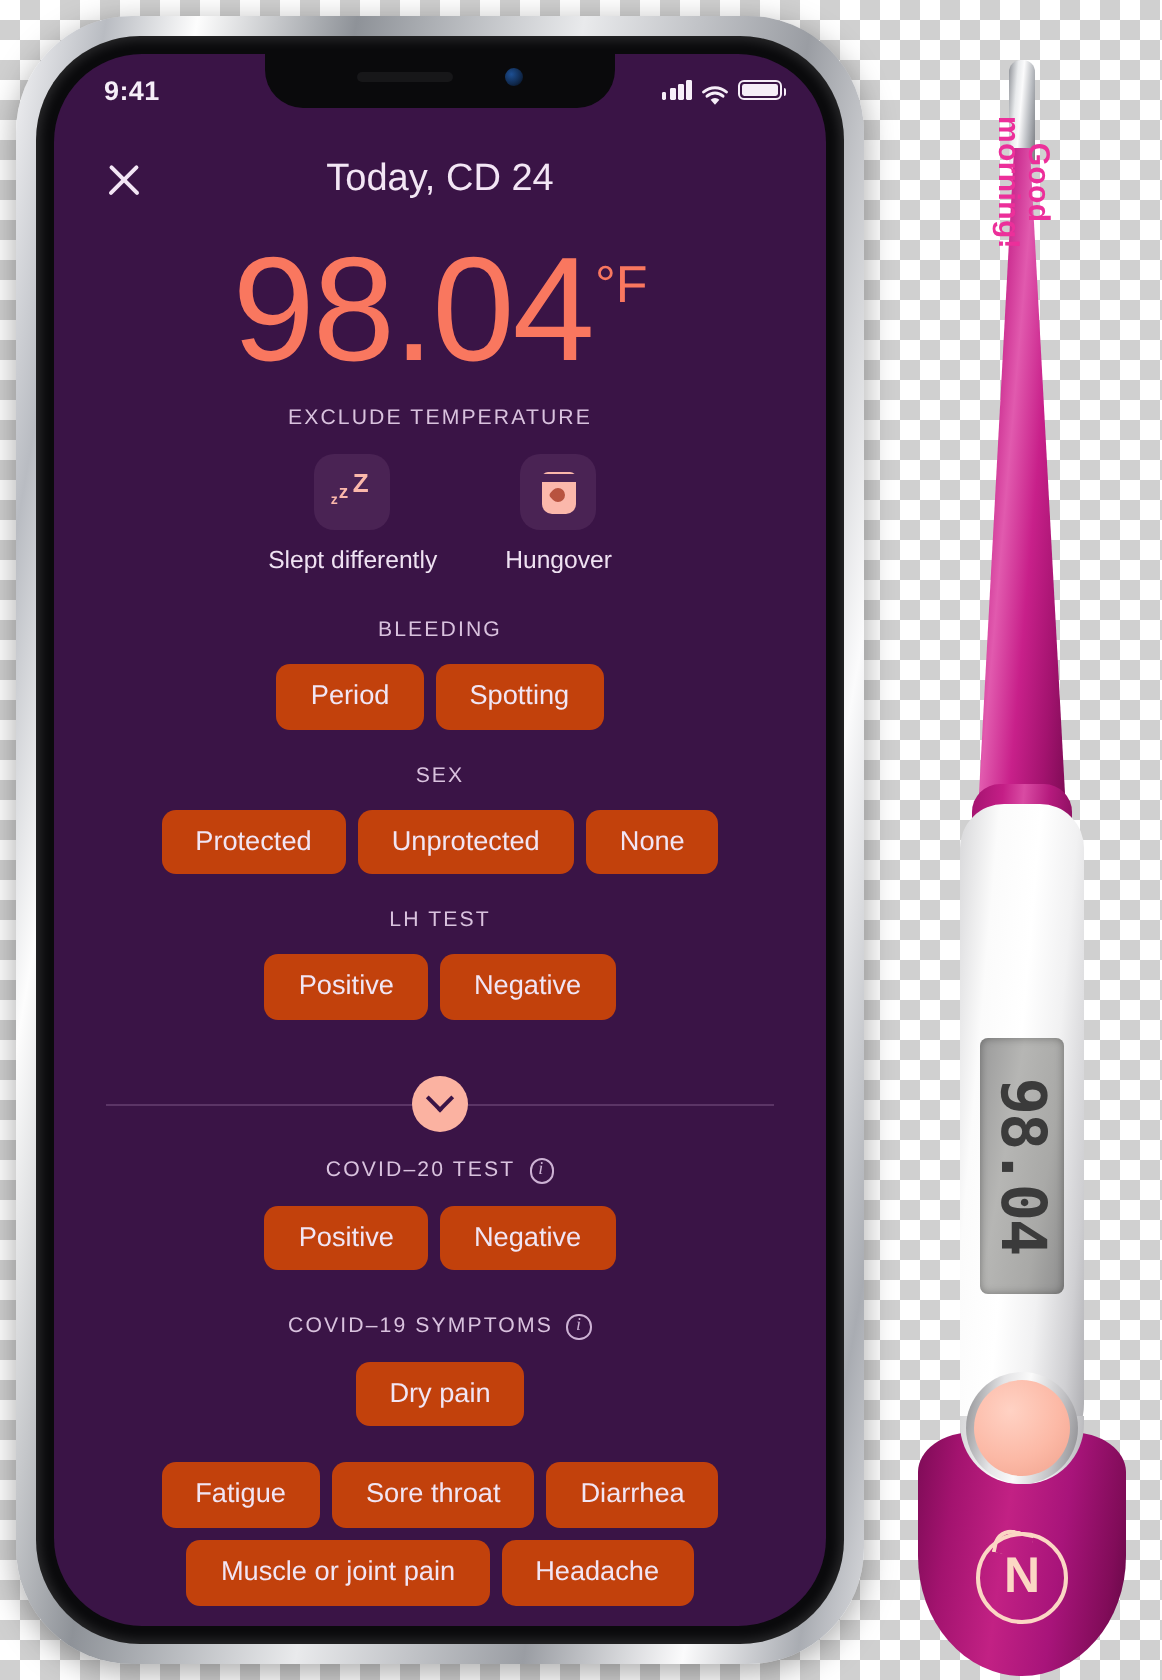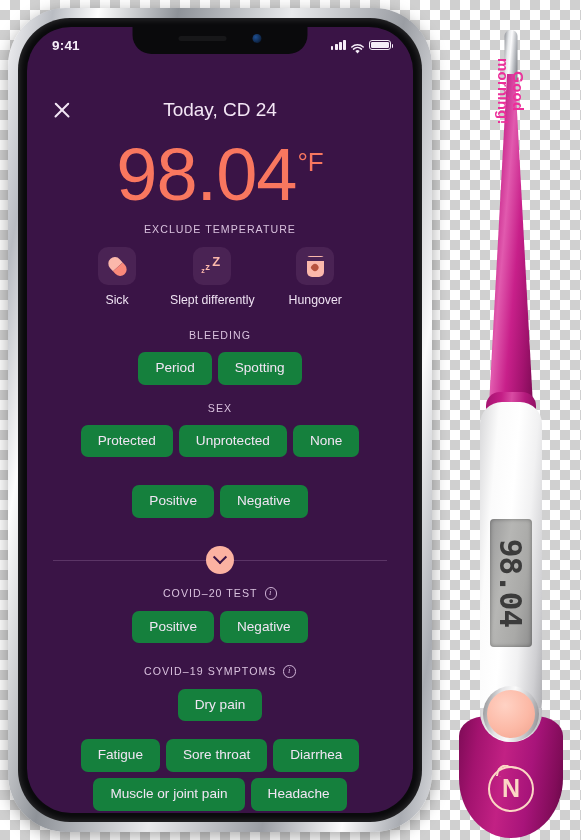--- a/index.html
+++ b/index.html
@@ -71,21 +71,21 @@
   #batt{
     width:22px; height:10.5px; border:1.4px solid #f6eef8; border-radius:3px;
     position:relative; padding:1.3px;
   }
   #batt::after{ content:""; position:absolute; right:-3.3px; top:3px;
     width:1.8px; height:4px; background:#f6eef8; border-radius:0 1px 1px 0; }
   #batt b{ display:block; width:100%; height:100%; background:#f6eef8; border-radius:1.2px; }
 
   
   #app-header{
-    position:relative; margin-top:66px;
+    position:relative; margin-top:46px;
     display:flex; align-items:center; padding:0 22px; height:34px;
   }
   #close-btn{
     width:26px; height:26px; position:relative; cursor:pointer; flex:0 0 auto;
   }
   #close-btn::before,#close-btn::after{
     content:""; position:absolute; left:3px; top:12px; width:20px; height:2.4px;
     background:#f3e6f5; border-radius:2px;
   }
   #close-btn::before{ transform:rotate(45deg); }
@@ -147,21 +147,21 @@
   .ico-cup{ width:17px; height:21px; position:relative; }
   .ico-cup .body{ position:absolute; inset:0; background:#fbb8ab; border-radius:3px 3px 5px 5px; }
   .ico-cup .lid{ position:absolute; left:-1px; right:-1px; top:1.5px; height:3.6px;
     background:#4a2354; }
   .ico-cup .drop{ position:absolute; left:50%; top:8.5px; transform:translateX(-50%) rotate(45deg);
     width:7px; height:7px; background:#b8533f; border-radius:50% 50% 50% 2px; }
 
   
   .chip-row{ display:flex; justify-content:center; flex-wrap:wrap; gap:6px; margin-top:11px; padding:0 14px; }
   .chip{
-    background:#15803d; color:#f1e5f4; font-size:13.6px;
+    background:#c2410c; color:#f1e5f4; font-size:13.6px;
     padding:9px 17px; border-radius:7px; cursor:pointer; white-space:nowrap;
     line-height:1.08;
   }
 
   
   #divider-wrap{ position:relative; margin-top:28px; height:28px; }
   #divider-line{ position:absolute; left:26px; right:26px; top:14px; height:1px; background:#5b3566; }
   #expand-btn{
     position:absolute; left:50%; top:0; transform:translateX(-50%);
     width:28px; height:28px; border-radius:50%; background:#fbb2a1;
@@ -301,29 +301,20 @@
 
       <div id="temp-row">
         <div id="temp-value">98.04</div>
         <div id="temp-unit">°F</div>
       </div>
 
       <div class="gap-sm"></div>
       <div class="sec-title">EXCLUDE TEMPERATURE</div>
       <div id="exclude-row">
 
-        <div class="ex-item">
-          <div class="ex-tile">
-            <div class="ico-pill">
-              <span class="top"></span>
-                <span class="bot"></span>
-            </div>
-          </div>
-          <div class="ex-label">Sick</div>
-        </div>
 
         <div class="ex-item">
           <div class="ex-tile">
             <div class="ico-zzz">
               <b>z</b>
                 <b>z</b>
                 <b>Z</b>
             </div>
           </div>
           <div class="ex-label">Slept differently</div>
@@ -350,20 +341,21 @@
 
       <div class="gap-md"></div>
       <div class="sec-title">SEX</div>
       <div class="chip-row">
         <div class="chip">Protected</div>
         <div class="chip">Unprotected</div>
         <div class="chip">None</div>
       </div>
 
       <div class="gap-md"></div>
+      <div class="sec-title">LH TEST</div>
       <div class="chip-row">
         <div class="chip">Positive</div>
         <div class="chip">Negative</div>
       </div>
 
       <div id="divider-wrap">
         <div id="divider-line"></div>
         <div id="expand-btn"></div>
       </div>
 

